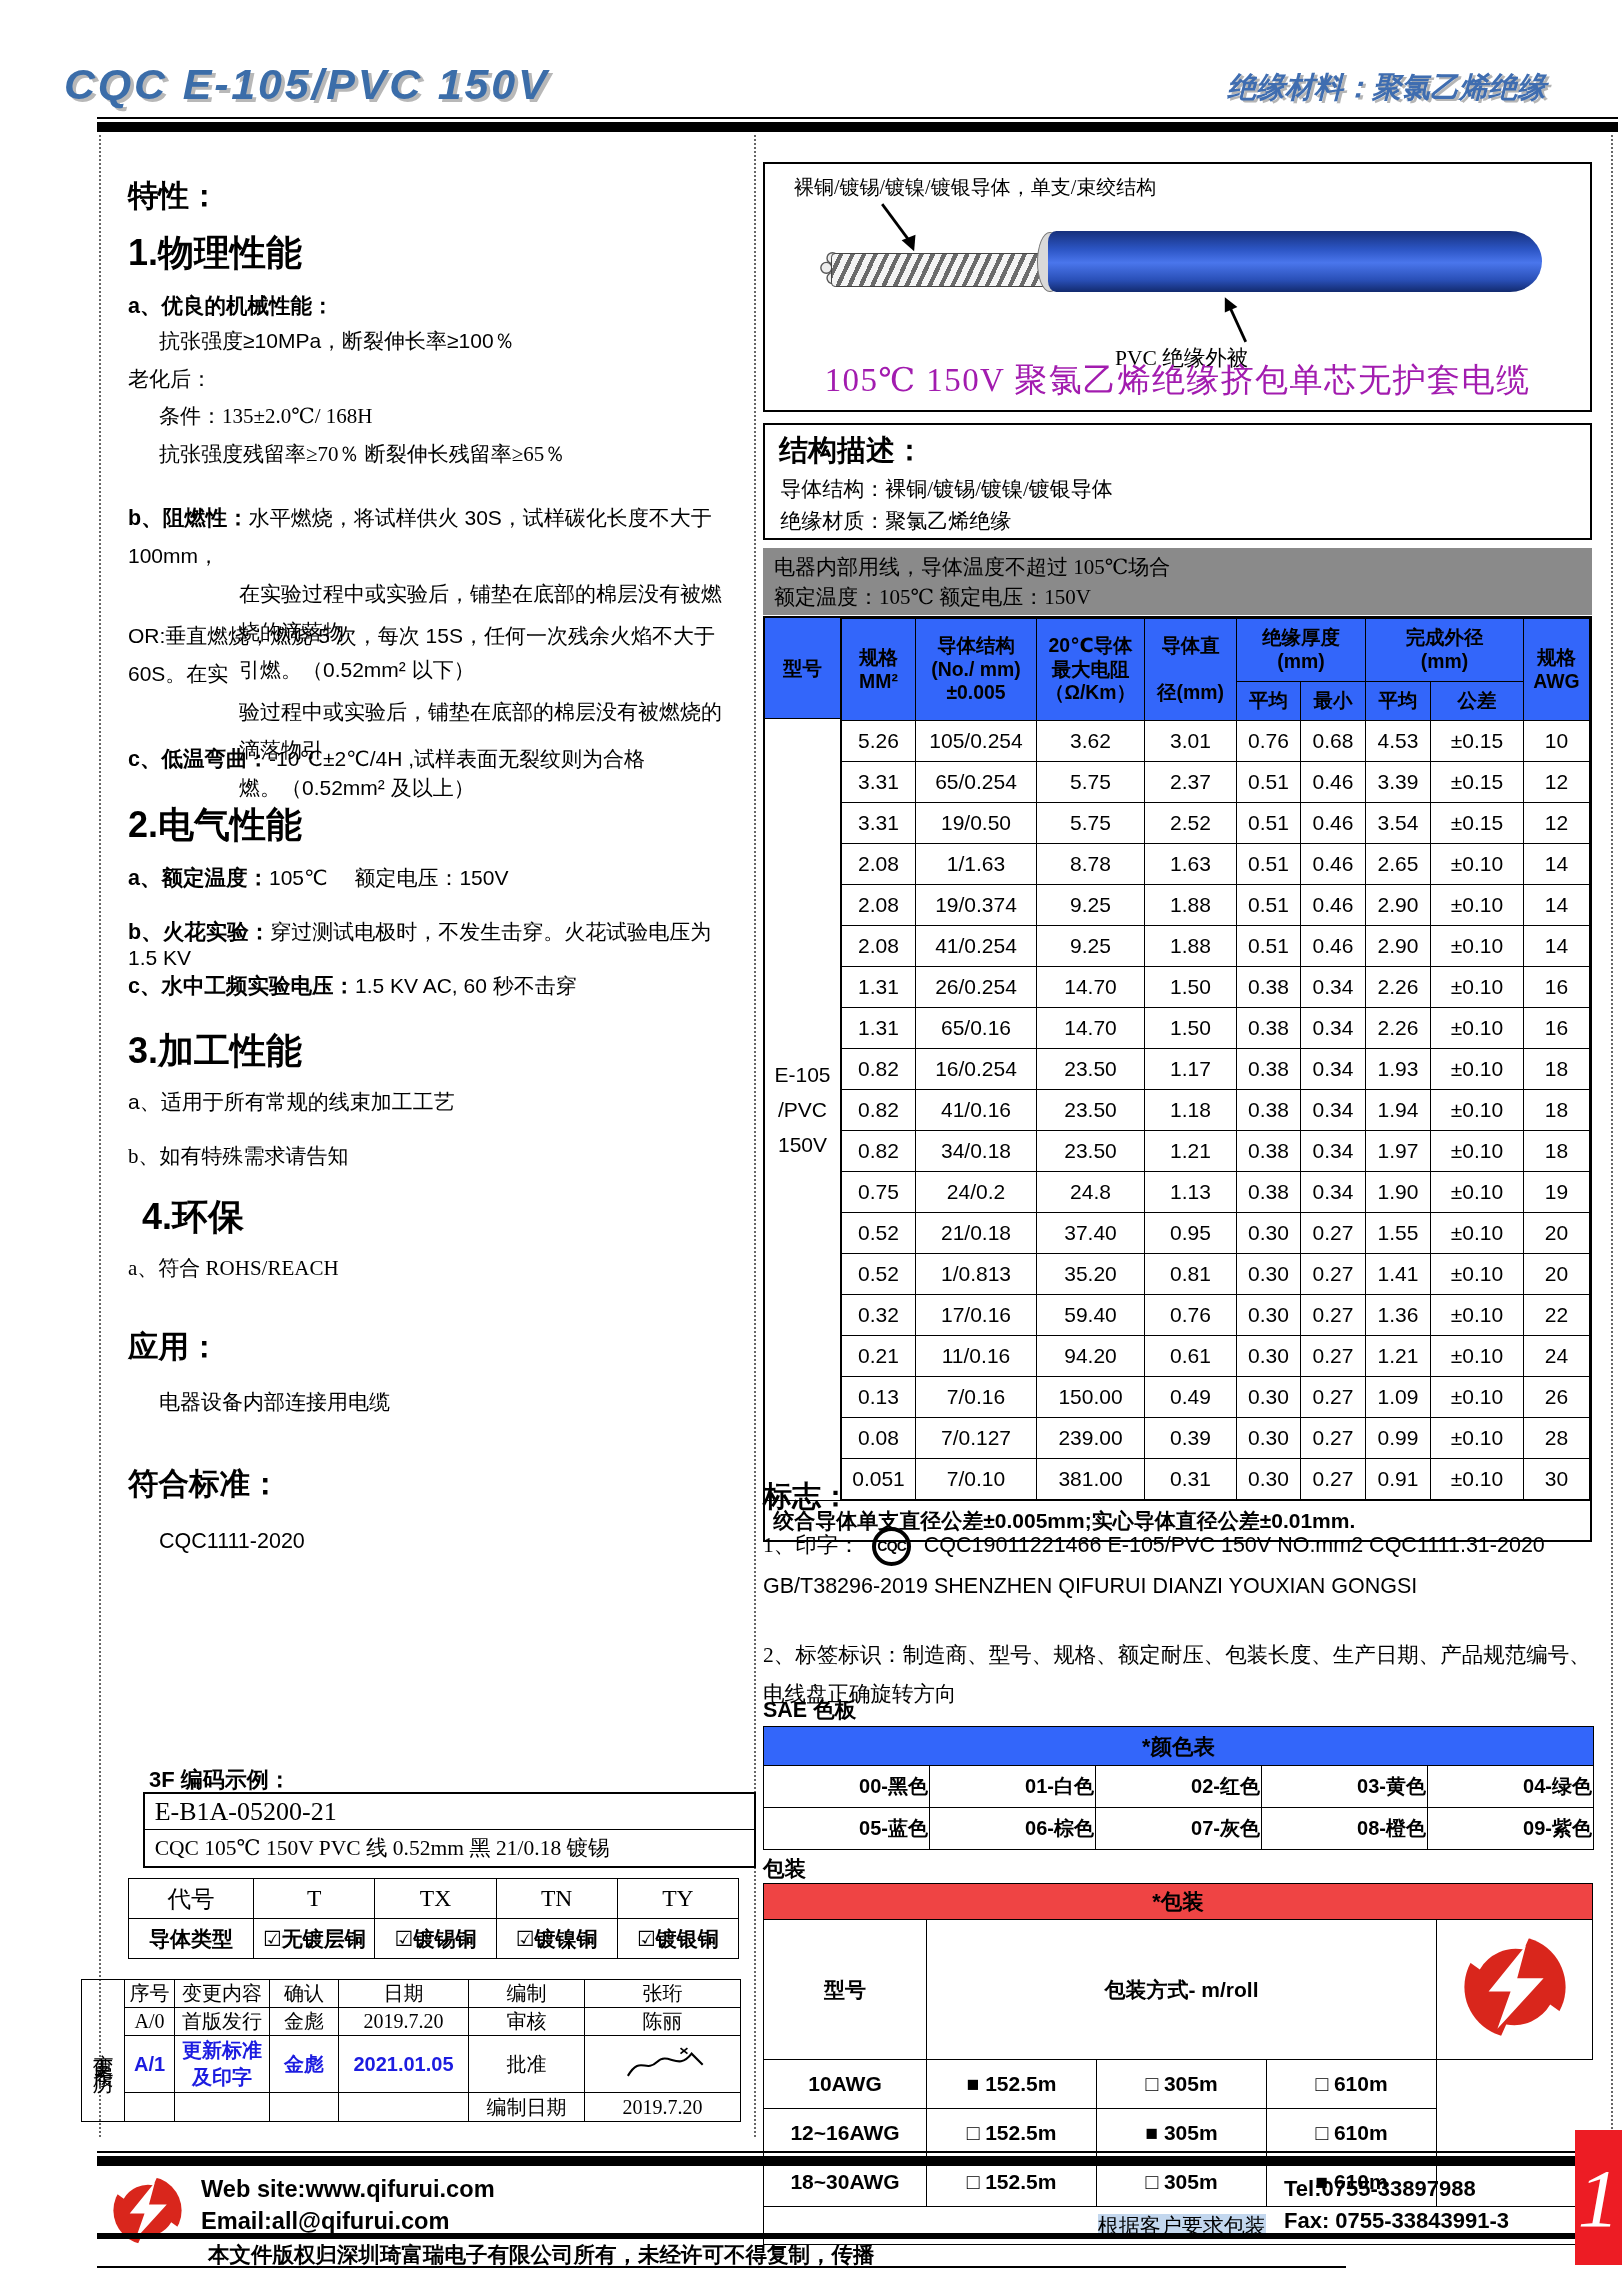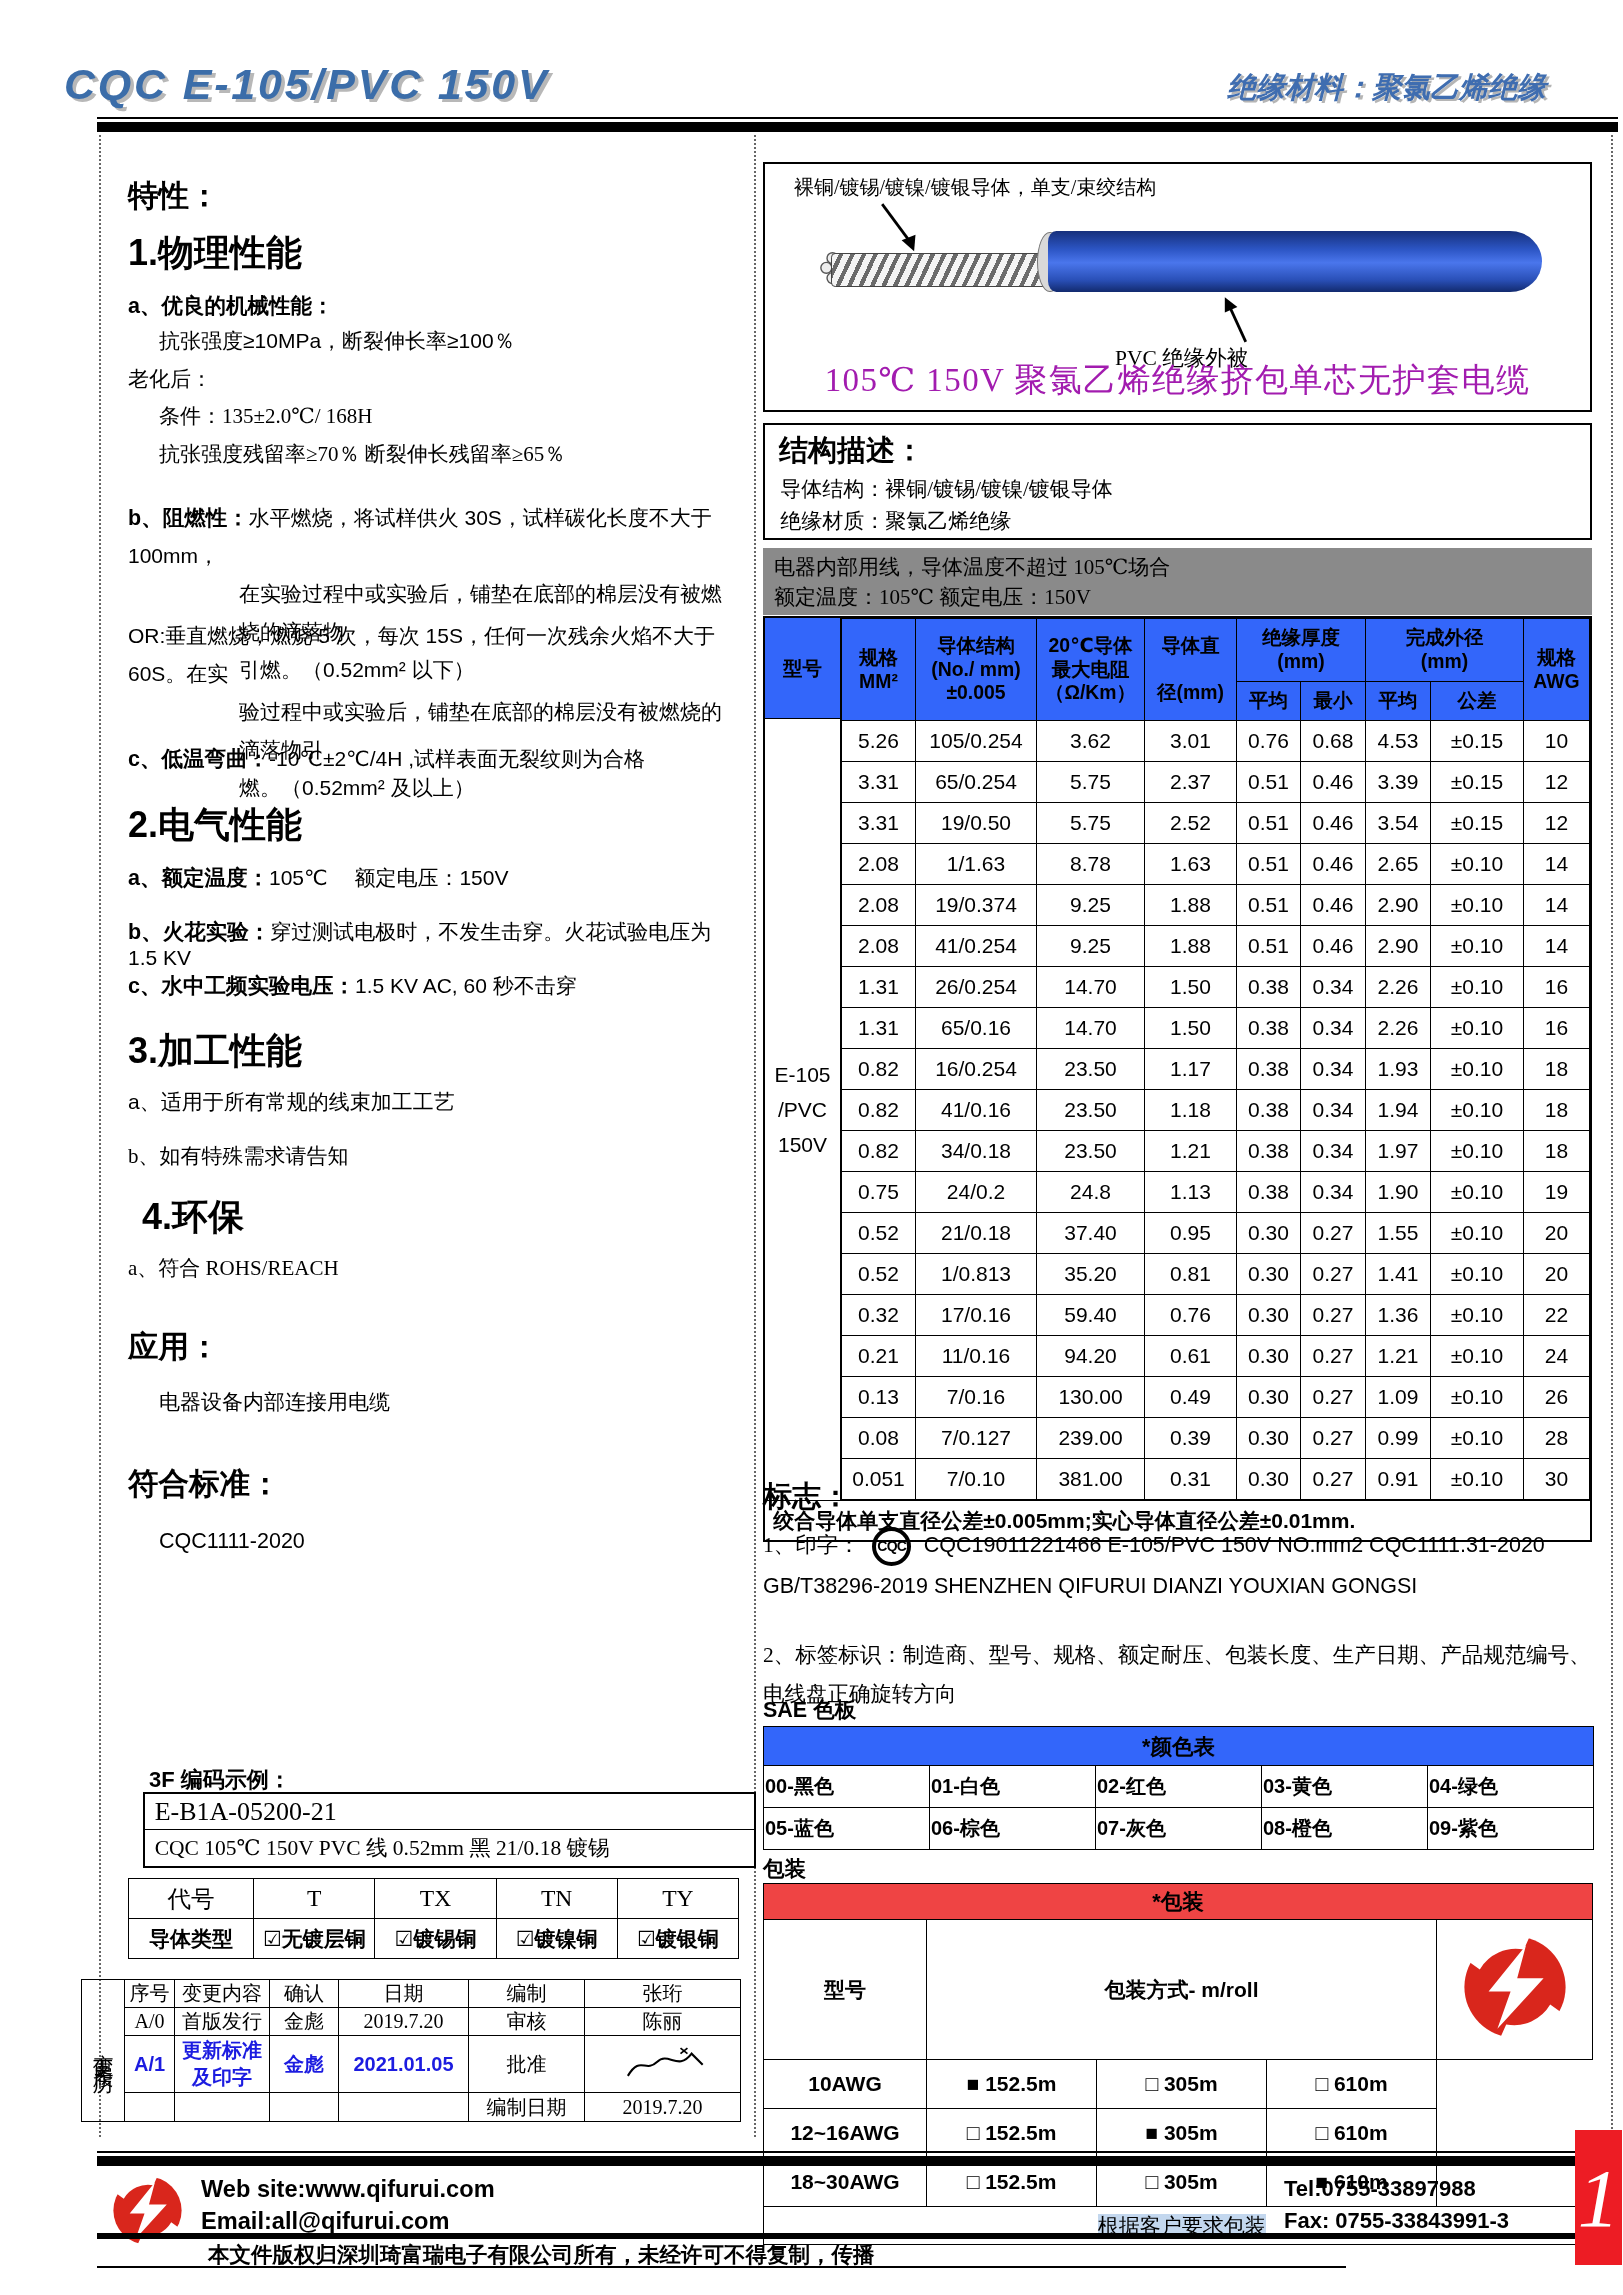--- a/index.html
+++ b/index.html
@@ -101,21 +101,21 @@
              align-items:center;justify-content:center;font-weight:900;font-size:14px;
              vertical-align:middle;margin:0 12.5px;letter-spacing:-0.7px;box-sizing:border-box;}
   #mark-2{left:763px;top:1636px;width:840px;font-size:21.5px;line-height:39px;
           font-family:"Liberation Serif","DejaVu Serif",serif;}
 
   
   #sae-h{left:763px;top:1695px;font-size:21.5px;font-weight:bold;}
   #color-tbl{left:763px;top:1726px;}
   #color-tbl table{border-collapse:collapse;table-layout:fixed;width:829px;}
   #color-tbl .ttl{background:#3366fa;font-size:21.5px;font-weight:bold;height:36px;text-align:center;border:1.4px solid #000;}
-  #color-tbl td{border:1.4px solid #000;text-align:left;height:39px;font-size:20px;font-weight:600;}
+  #color-tbl td{border:1.4px solid #000;text-align:right;height:39px;font-size:20px;font-weight:600;}
 
   
   #pack-h{left:763px;top:1854px;font-size:21.5px;font-weight:bold;}
   #pack-tbl{left:763px;top:1883px;}
   #pack-tbl table{border-collapse:collapse;table-layout:fixed;width:829px;}
   #pack-tbl .ttl{background:#ef4444;font-size:21.5px;font-weight:bold;height:33px;text-align:center;border:1.4px solid #000;}
   #pack-tbl th,#pack-tbl td{border:1.4px solid #000;text-align:center;font-size:21px;font-weight:bold;}
   #pack-tbl .hrow th{height:33px;}
   #pack-tbl tbody td{height:46px;}
   #pack-tbl td.note-cell{height:35px;text-align:center;padding-left:8.3px;font-weight:normal;
@@ -544,21 +544,21 @@
                 <td>0.61</td>
                 <td>0.30</td>
                 <td>0.27</td>
                 <td>1.21</td>
                 <td>±0.10</td>
                 <td>24</td>
               </tr>
               <tr>
                 <td>0.13</td>
                 <td>7/0.16</td>
-                <td>130.00</td>
+                <td>150.00</td>
                 <td>0.49</td>
                 <td>0.30</td>
                 <td>0.27</td>
                 <td>1.09</td>
                 <td>±0.10</td>
                 <td>26</td>
               </tr>
               <tr>
                 <td>0.08</td>
                 <td>7/0.127</td>

